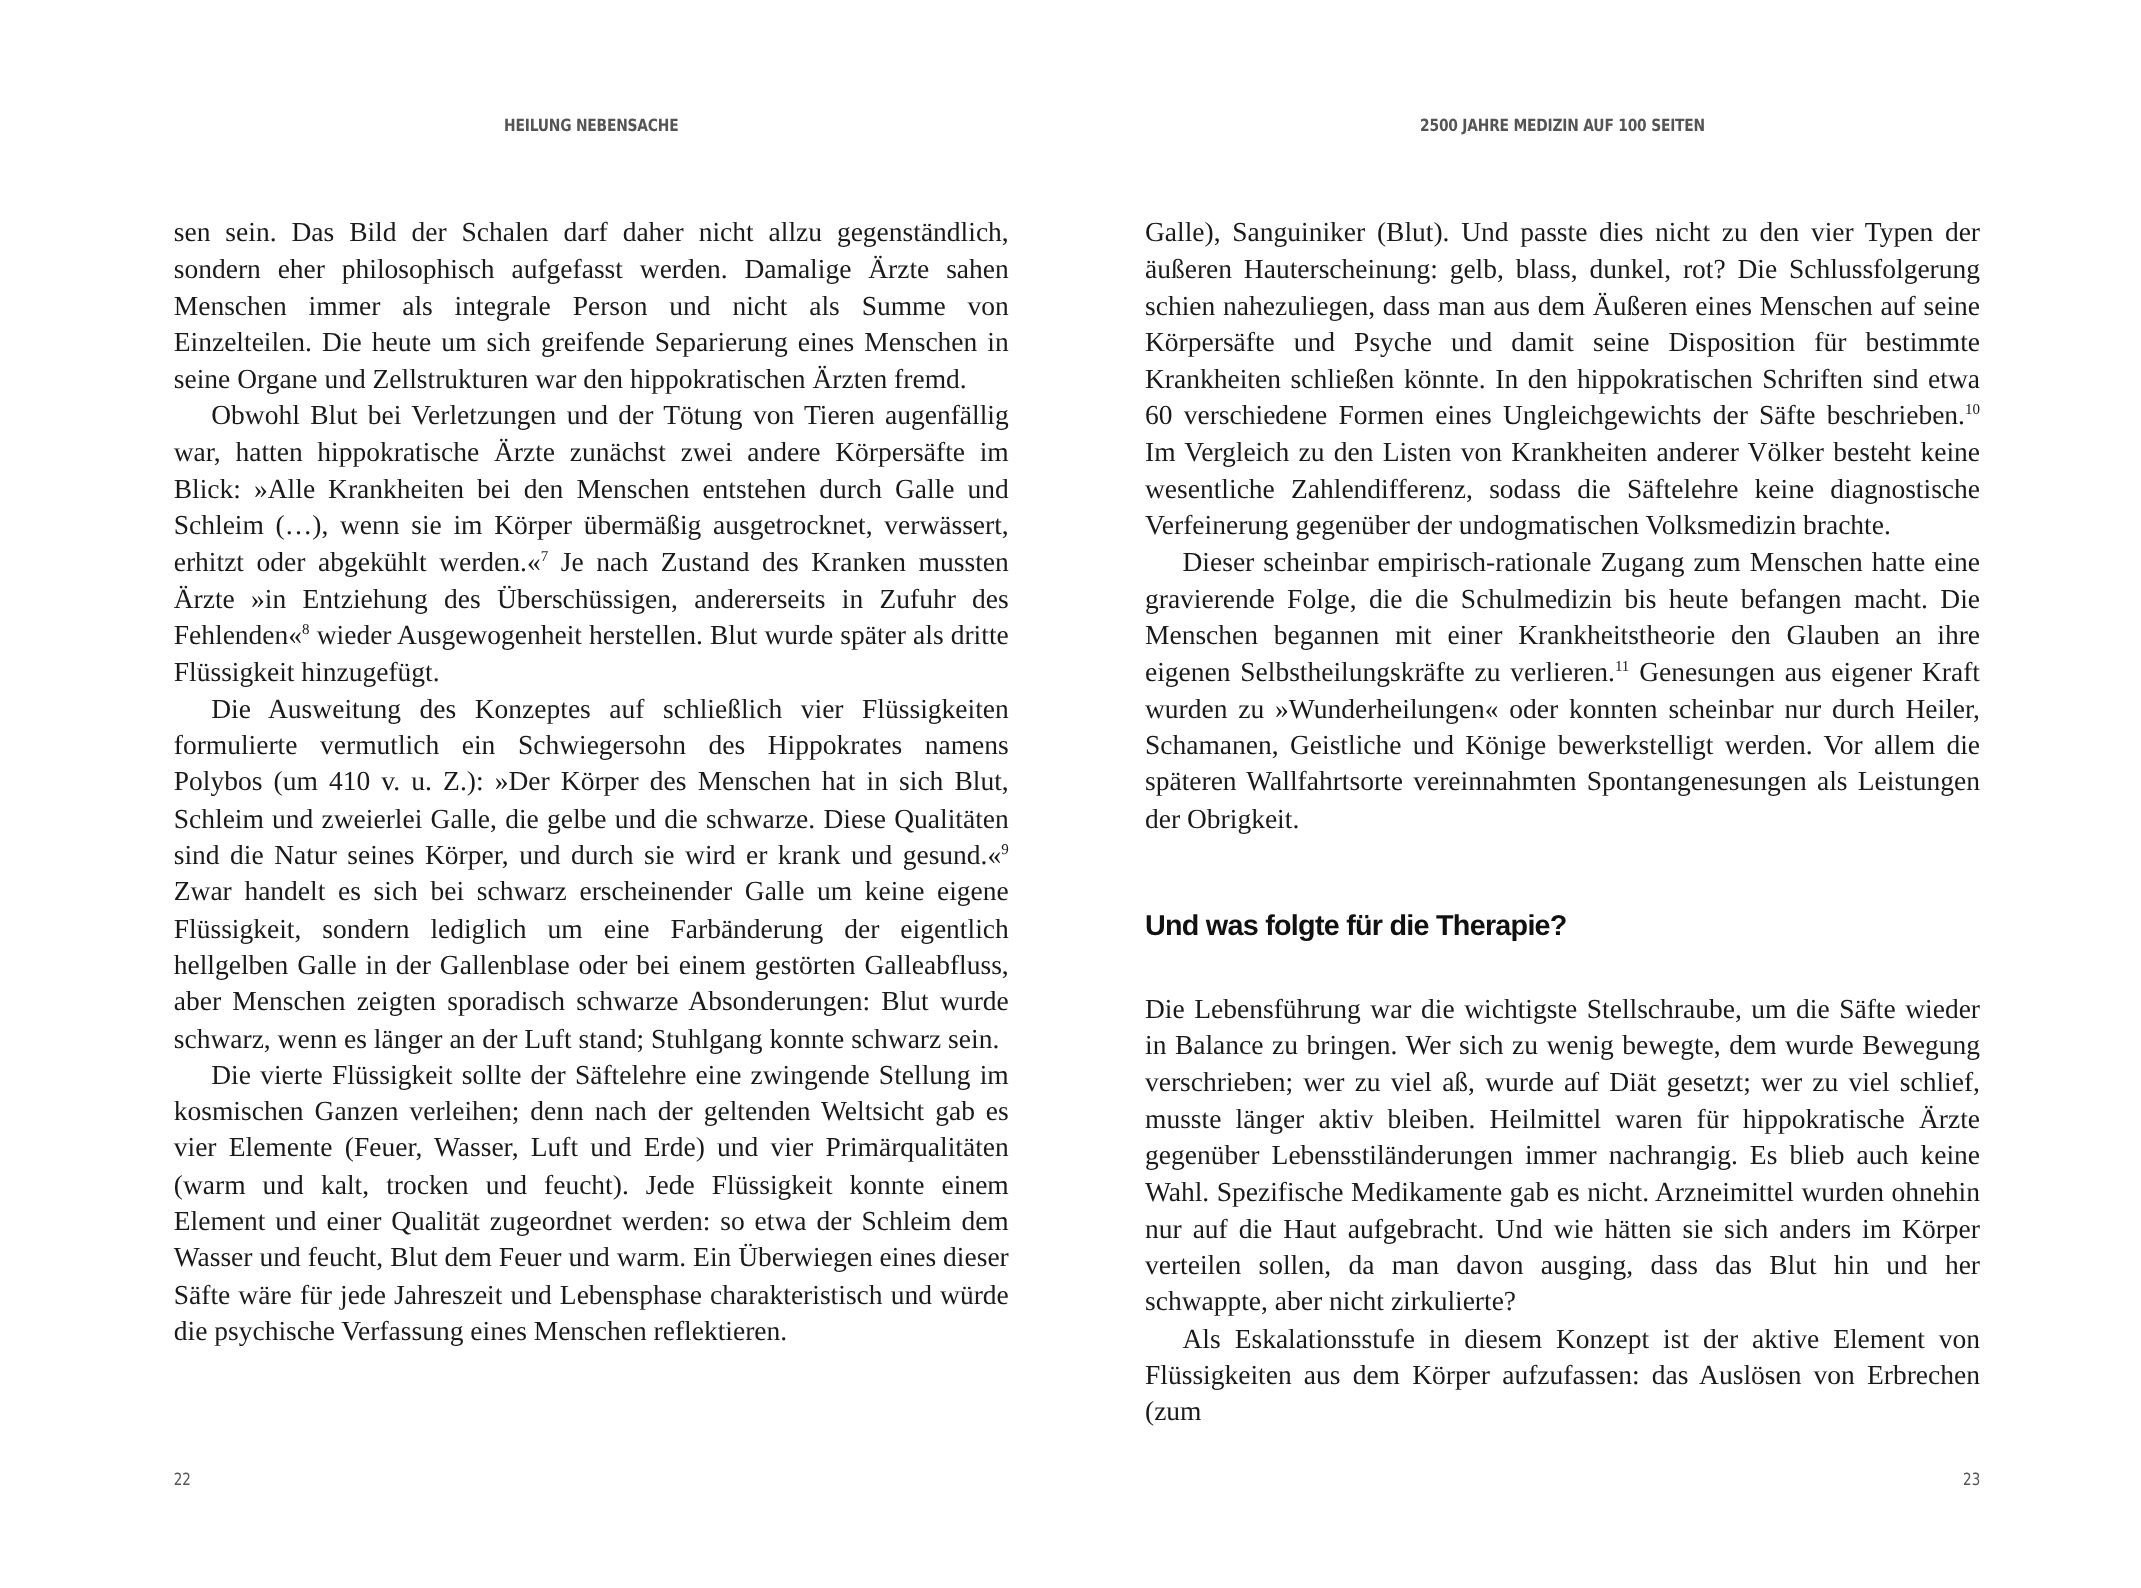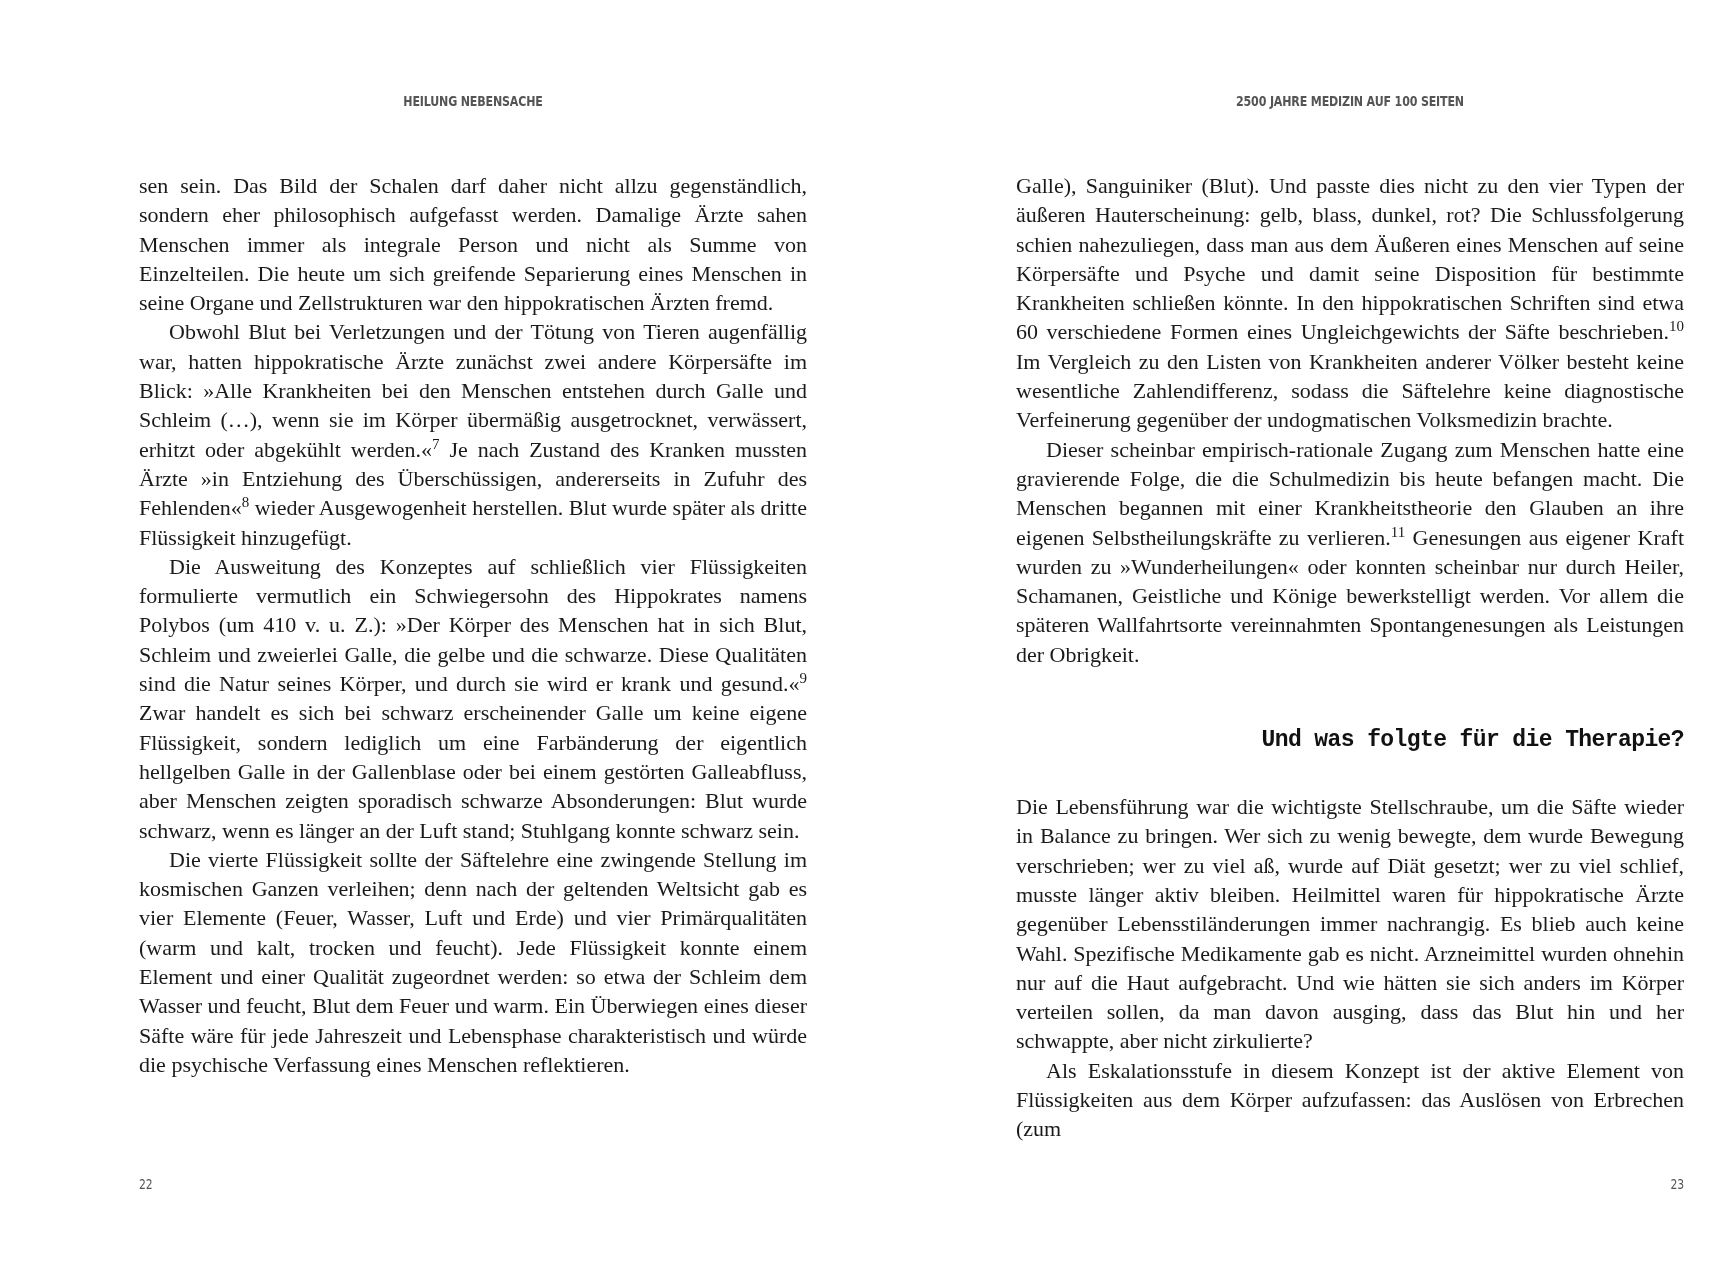--- a/index.html
+++ b/index.html
@@ -13,21 +13,21 @@
     position: relative;
     overflow: hidden;
     color: #1a1a1a;
   }
   .page {
     position: absolute;
     top: 0;
     height: 1270px;
   }
   .page-left { left: 95px; width: 668px; margin-left: 44px; }
-  .page-right { left: 1016px; width: 668px; }
+  .page-right { left: 916px; width: 668px; }
 
   .running-head {
     position: absolute;
     top: 93px;
     left: 0;
     width: 100%;
     text-align: center;
     font-family: "DejaVu Sans", sans-serif;
     font-size: 13.5px;
     font-weight: bold;
@@ -49,34 +49,34 @@
     hyphens: manual;
   }
   .body-text p {
     margin: 0;
     text-indent: 0;
   }
   .body-text p.indent {
     text-indent: 30px;
   }
   .body-text sup {
-    font-size: 15px;
+    font-size: 12px;
     line-height: 0;
     vertical-align: 8px;
   }
 
   .section-heading {
-    font-family: Liberation Mono, monospace;
+    font-family: Liberation Sans, sans-serif;
     font-weight: bold;
     font-size: 23px;
     letter-spacing: -0.6px;
     margin: 57px 0 37px 0;
     line-height: 29px;
     color: #111111;
-    text-align: right;
+    text-align: left;
   }
 
   .folio {
     position: absolute;
     top: 1176px;
     font-family: "DejaVu Sans", sans-serif;
     font-size: 13.5px;
     color: #555555;
     transform: scaleX(0.8);
   }

